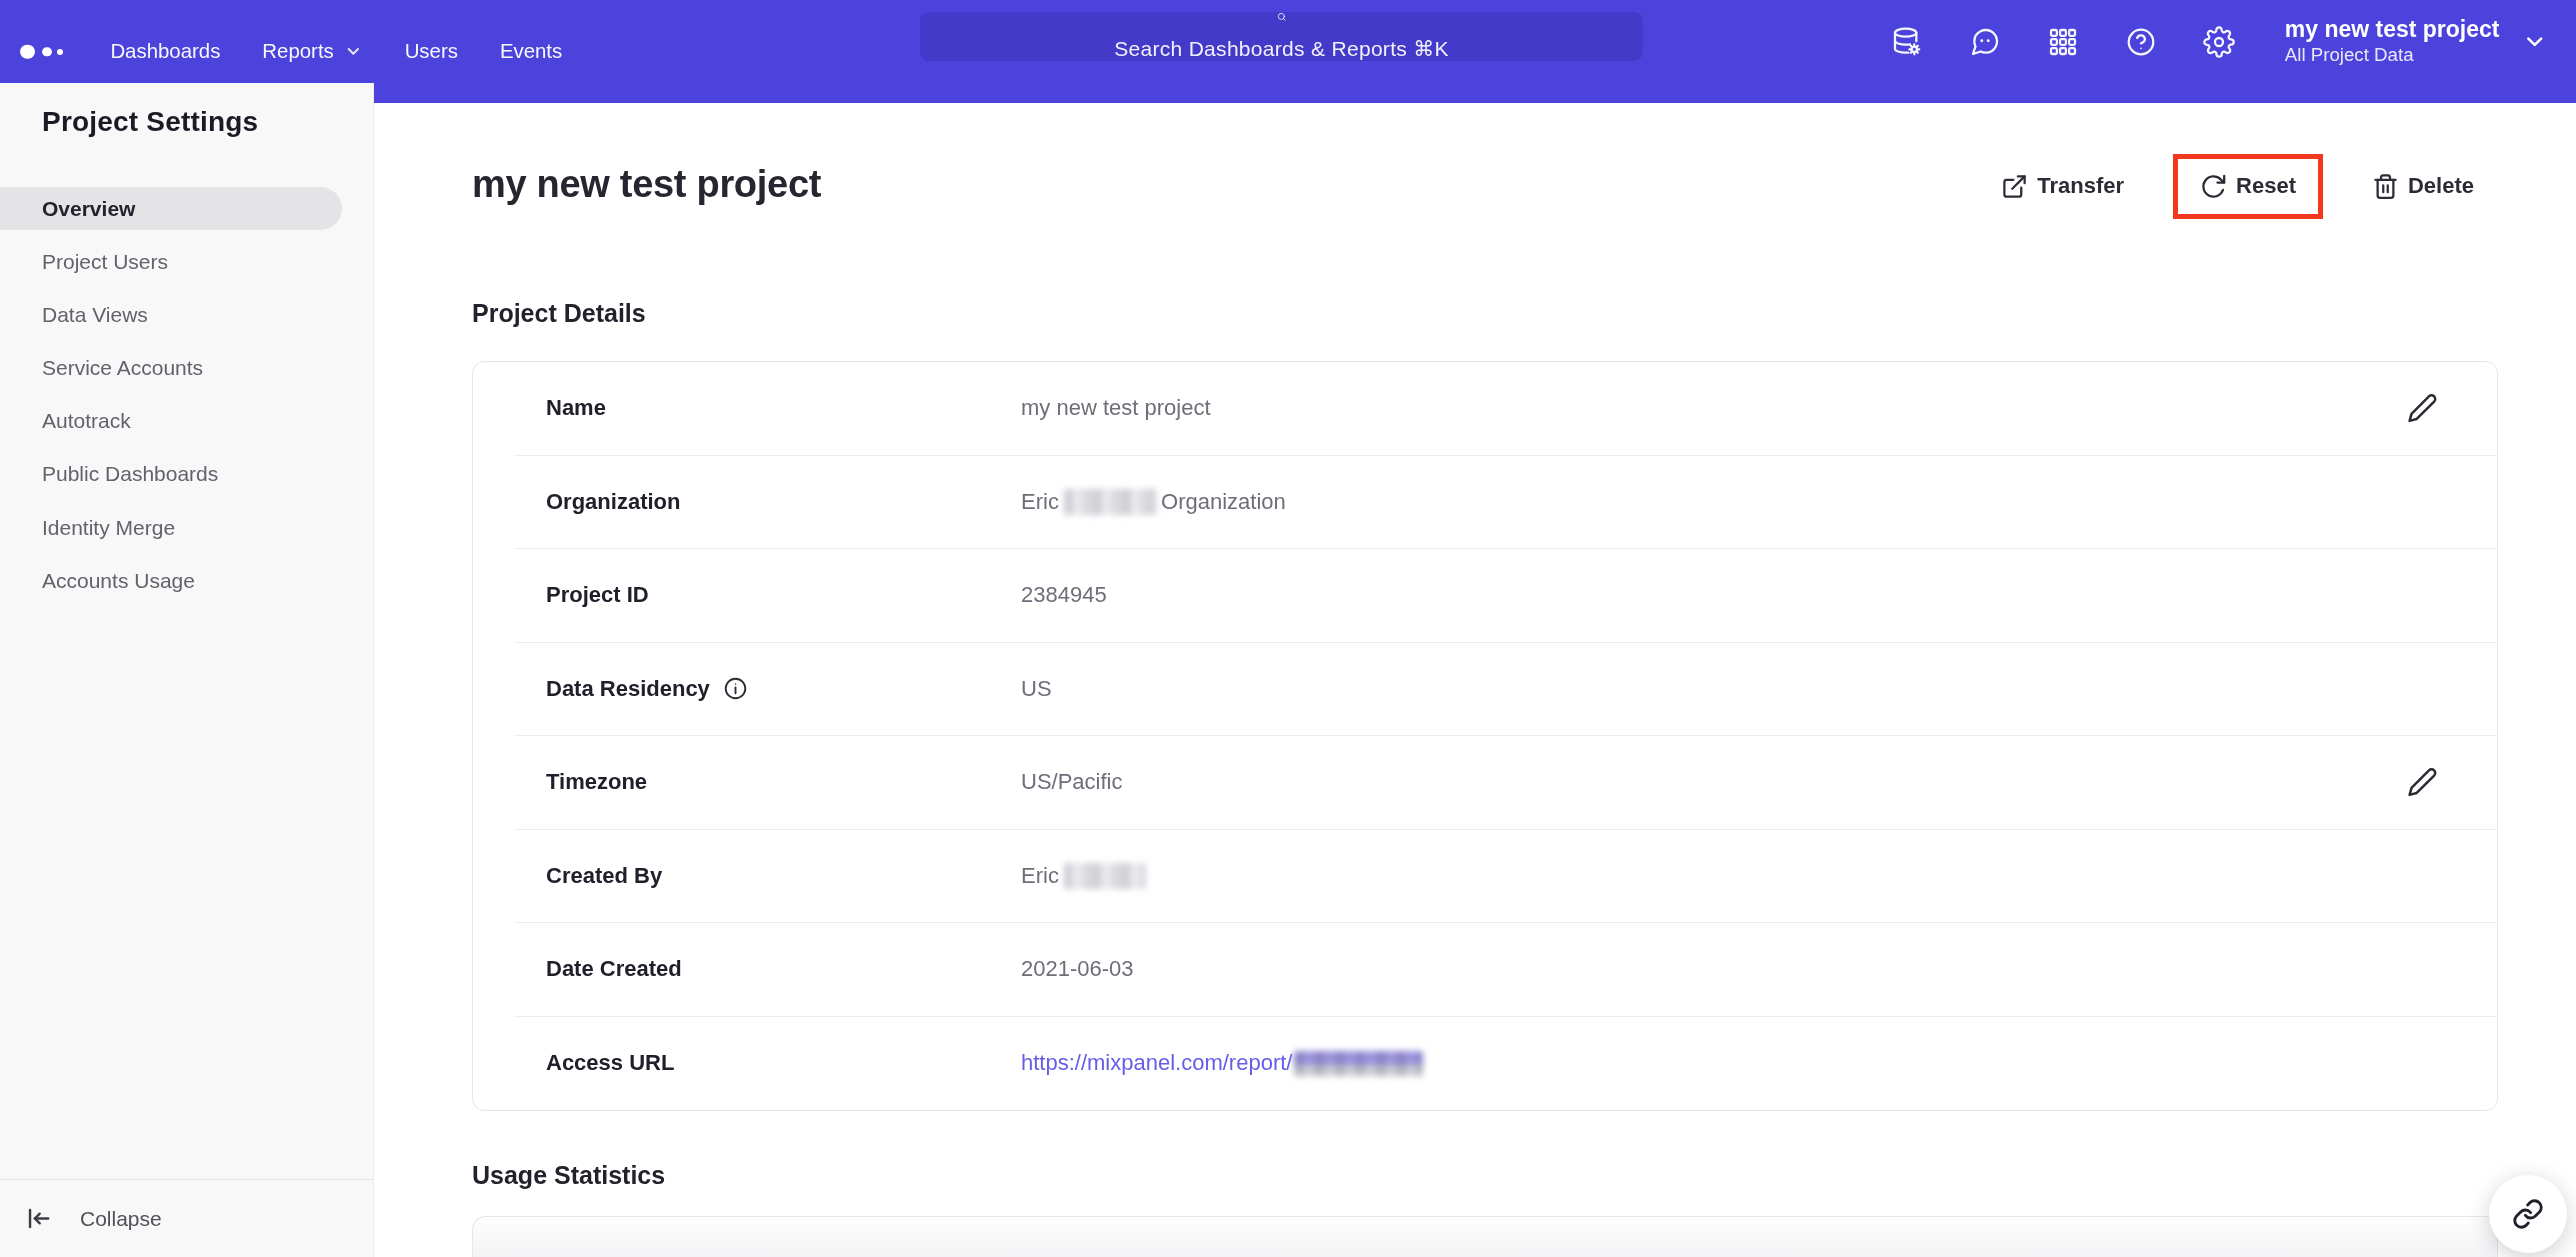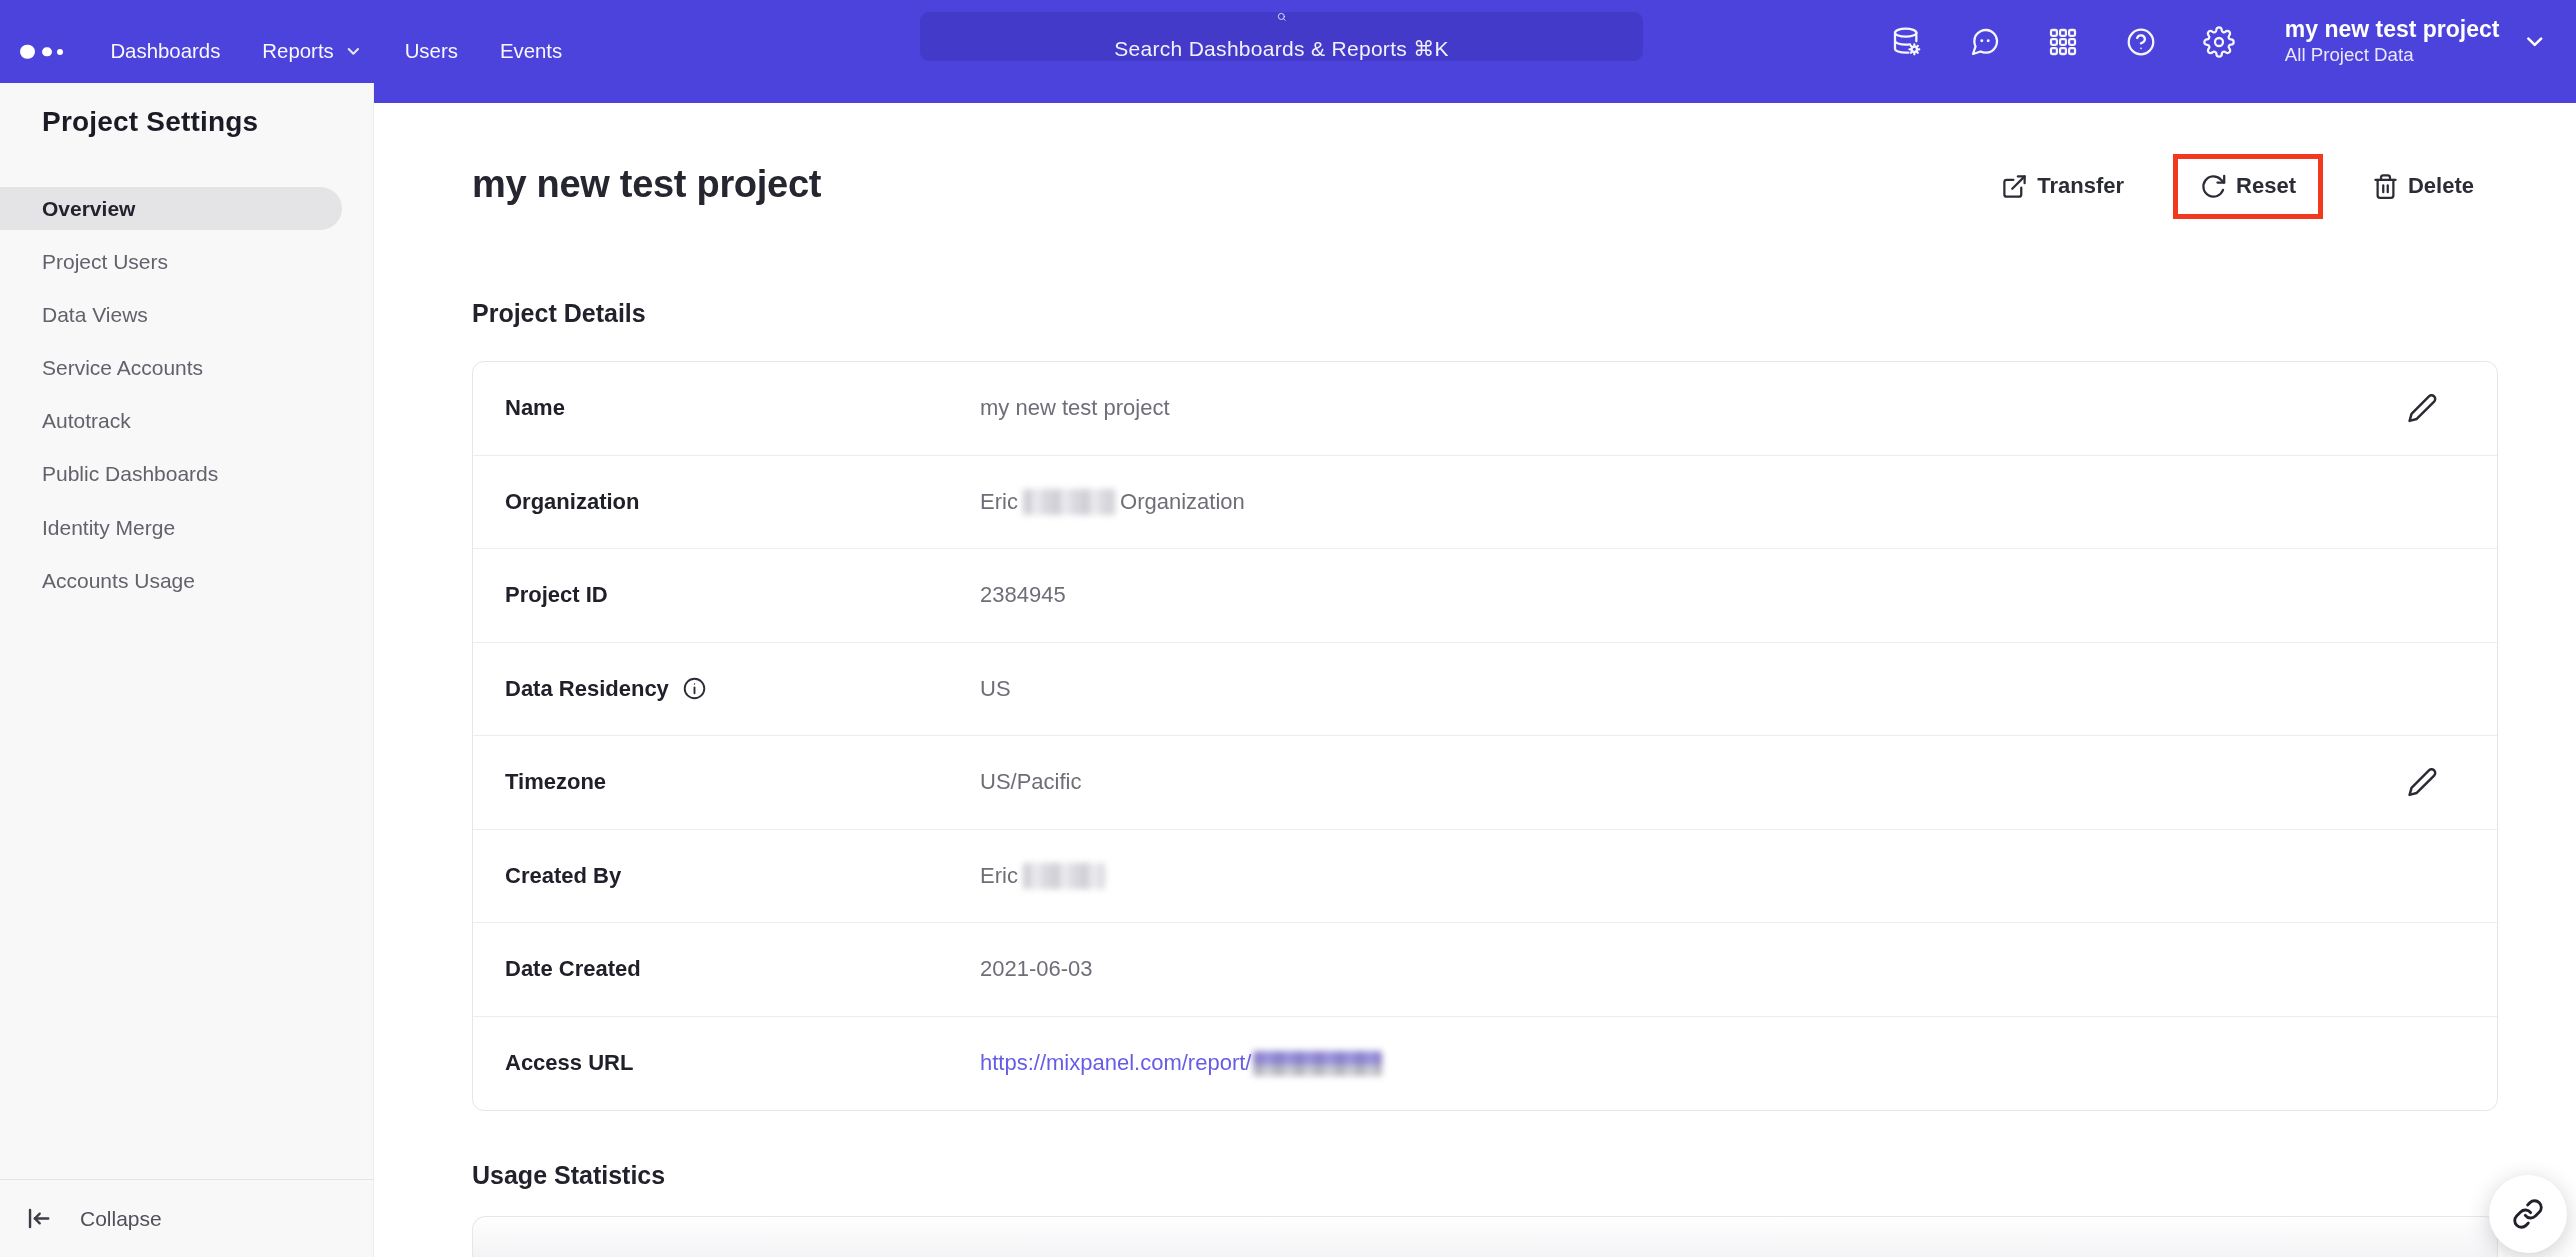--- a/index.html
+++ b/index.html
@@ -64,21 +64,21 @@
   .act-btn svg{ color:#2c2c36; }
   .highlight{ border:5.1px solid var(--red); padding:13.6px 22px; display:flex; align-items:center; }
 
   .section-title{ position:absolute; left:472px; font-size:25px; font-weight:700;
                   color:#22222c; }
   .st-details{ top:299px; }
   .st-usage{ top:1161px; }
 
   .details-card{ position:absolute; left:472px; top:361px; width:2026px; height:750px;
                  background:#fff; border:1.3px solid var(--border); border-radius:12px;
-                 display:grid; grid-template-rows:repeat(8,1fr); }
+                 display:grid; grid-template-rows:repeat(8,1fr);padding-left:41px; }
   .drow{ position:relative; border-bottom:0.8px solid var(--divider); }
   .drow:last-child{ border-bottom:none; }
   .dlabel{ position:absolute; left:32px; top:50%; transform:translateY(-50%);
            font-size:22px; font-weight:600; color:#20202b; display:flex;
            align-items:center; gap:13.6px; }
   .dvalue{ position:absolute; left:507px; top:50%; transform:translateY(-50%);
            font-size:22px; font-weight:400; color:var(--text-gray); display:flex;
            align-items:center; }
   .dvalue a{ color:var(--link); text-decoration:none; cursor:pointer; }
   .edit-btn{ position:absolute; right:59px; top:50%; transform:translateY(-50%);

